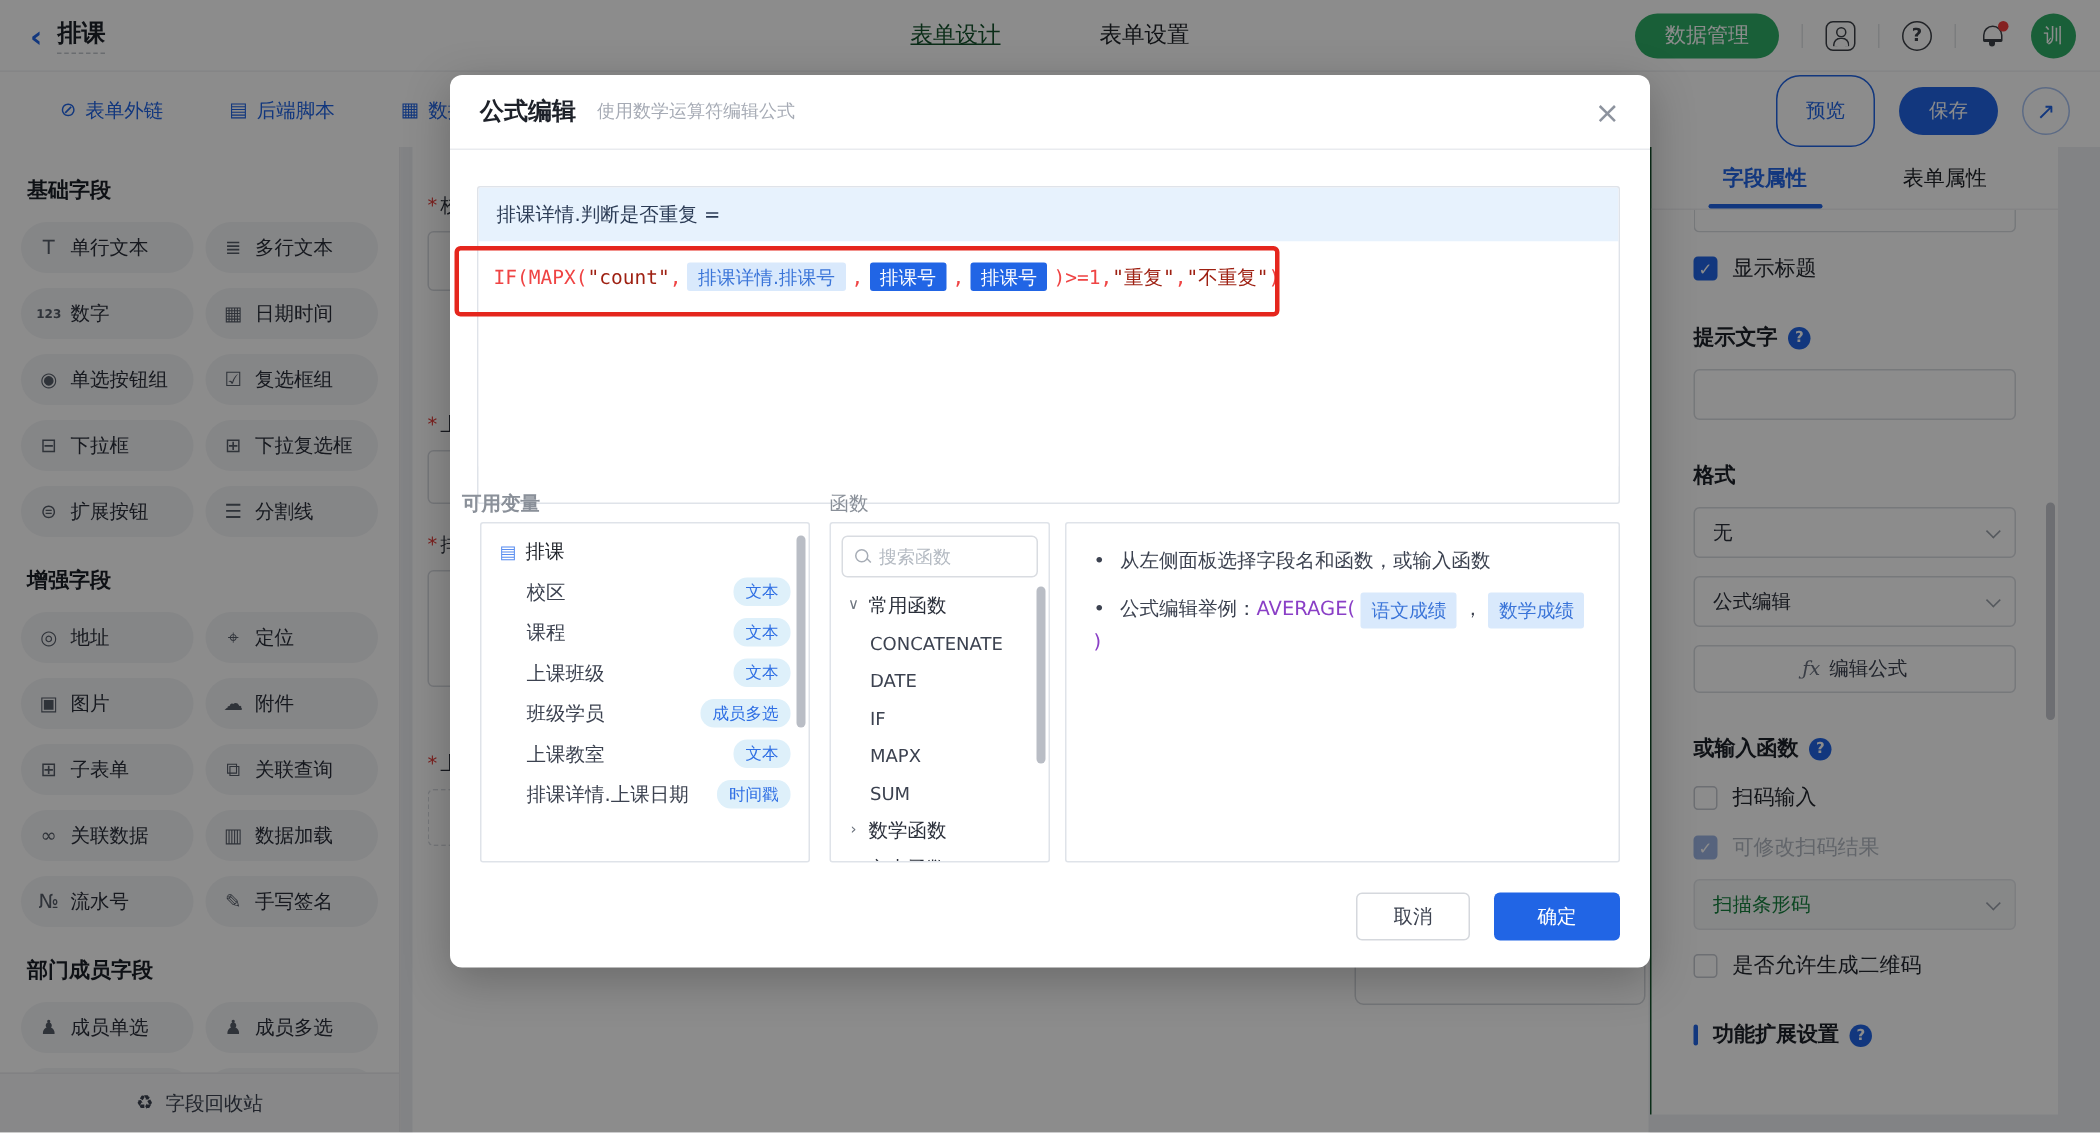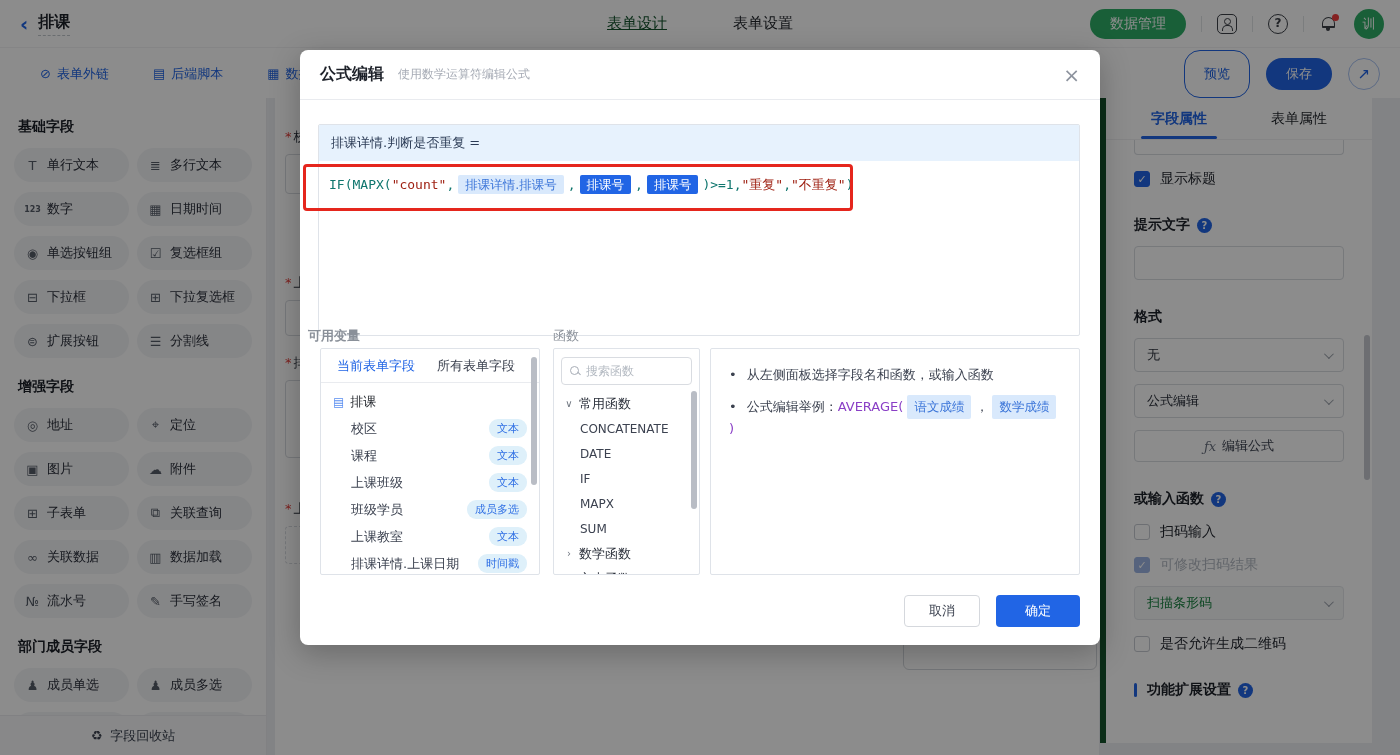--- a/index.html
+++ b/index.html
@@ -52,21 +52,21 @@
   .canvas{position:absolute;left:267px;top:98px;width:833px;bottom:0;background:#edeff2;z-index:0;}
   .canvas-card{position:absolute;left:8px;top:0;bottom:0;width:824px;background:#fff;}
   .gfield{position:absolute;left:10px;width:640px;}
   .glabel{font-size:13px;color:#2a2f3a;margin-bottom:8px;}
   .req{color:#e23c39;margin-right:2px;}
   .ginput{width:100%;border:1px solid #d8dbe0;border-radius:4px;background:#fff;}
   .ginput.dashed{border-style:dashed;}
   .gbox{position:absolute;left:636px;top:510px;width:194px;height:62px;border:1px solid #d4d7dc;border-radius:6px;background:#fff;}
 
   
-  .props{position:absolute;left:1100px;top:98px;width:272px;bottom:12px;background:#fff;border-left:6px solid #14532d;z-index:1;overflow:hidden;}
+  .props{position:absolute;left:1100px;top:98px;width:272px;bottom:12px;background:#fff;border-left:1px solid #14532d;z-index:1;overflow:hidden;}
   .props-tabs{height:42px;display:flex;justify-content:center;gap:64px;align-items:stretch;border-bottom:1px solid #f0f1f3;}
   .ptab{font-size:14px;color:#1f2329;display:flex;align-items:center;cursor:pointer;position:relative;}
   .ptab.active{color:#2165e5;font-weight:600;}
   .ptab.active::after{content:"";position:absolute;left:50%;transform:translateX(-50%);bottom:0;width:76px;height:3px;background:#2165e5;border-radius:2px;}
   .props-body{padding:0 28px;position:relative;}
   .cut-input{height:15px;border:1px solid #d9dce1;border-top:none;border-radius:0 0 4px 4px;}
   .chk-row{display:flex;align-items:center;gap:10px;margin-top:15px;font-size:14px;color:#23272f;cursor:pointer;}
   .chk{width:16px;height:16px;border-radius:3px;border:1px solid #c6cad1;background:#fff;display:inline-flex;align-items:center;justify-content:center;font-size:11px;color:transparent;flex:none;}
   .chk.checked{background:#2165e5;border-color:#2165e5;color:#fff;}
   .chk.checked.disabled{background:#9db5e3;border-color:#9db5e3;}
@@ -87,21 +87,21 @@
   .overlay{position:absolute;inset:0;background:rgba(0,0,0,0.45);z-index:40;}
   .modal{position:absolute;left:300px;top:50px;width:800px;height:595px;background:#fff;border-radius:8px;z-index:50;box-shadow:0 8px 30px rgba(0,0,0,.25);}
   .m-header{height:50px;display:flex;align-items:center;padding:0 20px;border-bottom:1px solid #e9ebef;}
   .m-title{font-size:16px;font-weight:600;color:#1d2129;}
   .m-sub{font-size:12px;color:#a6abb5;margin-left:14px;}
   .m-close{margin-left:auto;font-size:20px;color:#8d939e;cursor:pointer;line-height:1;}
   .editor{position:absolute;left:18px;top:74px;width:762px;height:212px;border:1px solid #dfe3e9;border-radius:2px;overflow:hidden;}
   .assign{height:36px;background:#e7f2fd;display:flex;align-items:center;padding:0 12px;font-size:13px;color:#2b3b55;}
   .code{height:150px;background:#fff;padding:12px 10px;cursor:text;}
   .code-line{font-family:"DejaVu Sans Mono","Liberation Mono",monospace;font-size:13px;line-height:24px;}
-  .tk-code{color:#0f766e;}
+  .tk-code{color:#ef4444;}
   .tk-str{color:#9e2012;}
   .tk-chip{background:#2165e5;color:#fff;padding:2px 7px;border-radius:2px;margin:0 4px;font-family:"DejaVu Sans","Liberation Sans",sans-serif;font-size:12.5px;cursor:pointer;}
   .tk-chip-light{background:#d9e9fc;color:#3a74d8;padding:2px 7px;border-radius:2px;margin:0 4px;font-family:"DejaVu Sans","Liberation Sans",sans-serif;font-size:12.5px;cursor:pointer;}
   .red-rect{position:absolute;left:303px;top:164px;width:550px;height:47px;border:3px solid #e5261d;border-radius:4px;z-index:60;pointer-events:none;}
   .panel-label{position:absolute;font-size:13px;color:#8a9099;top:277px;}
   .panel-label.lv{left:8px;font-weight:bold;}
   .panel-label.lf{left:253px;}
   .vars-panel{position:absolute;left:20px;top:298px;width:220px;height:227px;border:1px solid #dfe3e9;border-radius:2px;overflow:hidden;}
   .vtabs{height:34px;display:flex;gap:22px;align-items:center;padding:0 16px;border-bottom:1px solid #e9ebef;}
   .vtab{font-size:13px;color:#3c4250;cursor:pointer;white-space:nowrap;}
@@ -382,24 +382,20 @@
     </div>
     <div class="editor">
       <div class="assign">排课详情.判断是否重复 =</div>
       <div class="code">
         <div class="code-line"><span class="tk-code">IF(MAPX(</span><span class="tk-str">"count"</span><span class="tk-code">,</span><span class="tk-chip-light">排课详情.排课号</span><span class="tk-code">,</span><span class="tk-chip">排课号</span><span class="tk-code">,</span><span class="tk-chip">排课号</span><span class="tk-code">)&gt;=1,</span><span class="tk-str">"重复"</span><span class="tk-code">,</span><span class="tk-str">"不重复"</span><span class="tk-code">)</span></div>
       </div>
     </div>
     <div class="panel-label lv">可用变量</div>
     <div class="panel-label lf">函数</div>
     <div class="vars-panel">
-      <div class="vtabs">
-        <span class="vtab active">当前表单字段</span>
-        <span class="vtab">所有表单字段</span>
-      </div>
       <div class="vlist">
           <div class="vrow root">
             <i class="vdoc">▤</i>
             <span>排课</span>
           </div>
           <div class="vrow child">
             <span class="vlab">校区</span>
             <span class="vbadge">文本</span>
           </div>
           <div class="vrow child">

